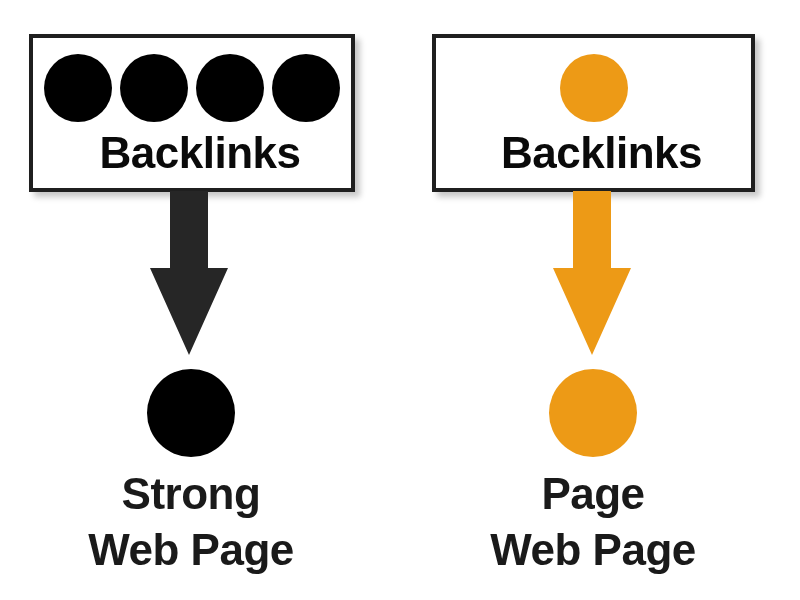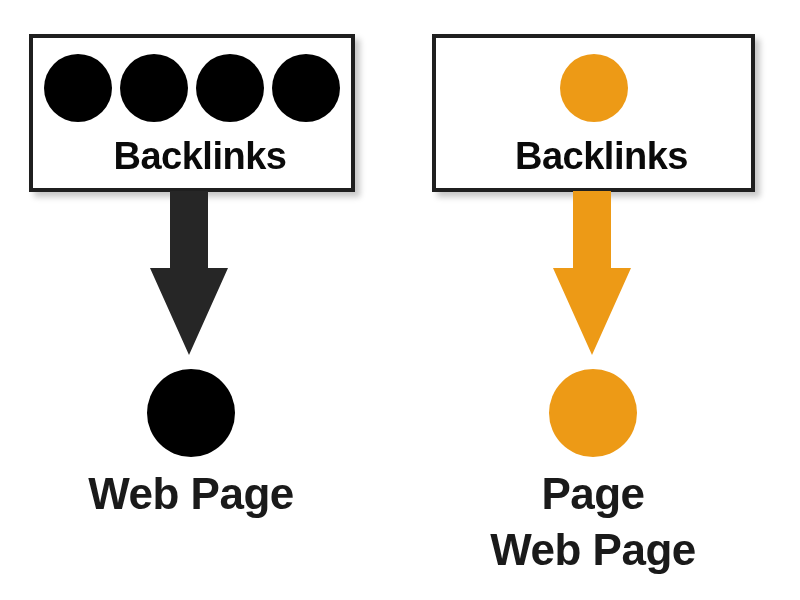--- a/index.html
+++ b/index.html
@@ -49,21 +49,21 @@
   }
   .dot.black  { background: #000000; }
   .dot.orange { background: #ed9a16; }
 
   .box-label {
     position: absolute;
     left: 0;
     right: 0;
     bottom: 13px;
     text-align: center;
-    font-size: 38px;
+    font-size: 44px;
     font-weight: bold;
     line-height: 1;
     color: #0a0a0a;
     letter-spacing: -0.5px;
     margin-left: 16px;
   }
 
   
   .arrow {
     position: absolute;
@@ -113,20 +113,21 @@
     <div class="box-label">Backlinks</div>
   </div>
 
   <svg class="arrow" id="arrow-left" viewBox="0 0 80 165">
     <polygon points="21,0 59,0 59,77 79,77 40,164 1,77 21,77" fill="#262626"></polygon>
   </svg>
 
   <div class="result-dot" id="result-dot-left" style="background: rgb(0, 0, 0);"></div>
 
   <div class="result-caption" id="caption-left">
+    <span class="caption-line">Strong</span>
     <span class="caption-line">Web Page</span>
   </div>
 
   <div class="source-box" id="box-right">
     <div class="dot-row" id="dot-row-right">
         <div class="dot orange" style="background: rgb(237, 154, 22);"></div>
       </div>
     <div class="box-label">Backlinks</div>
   </div>
 

